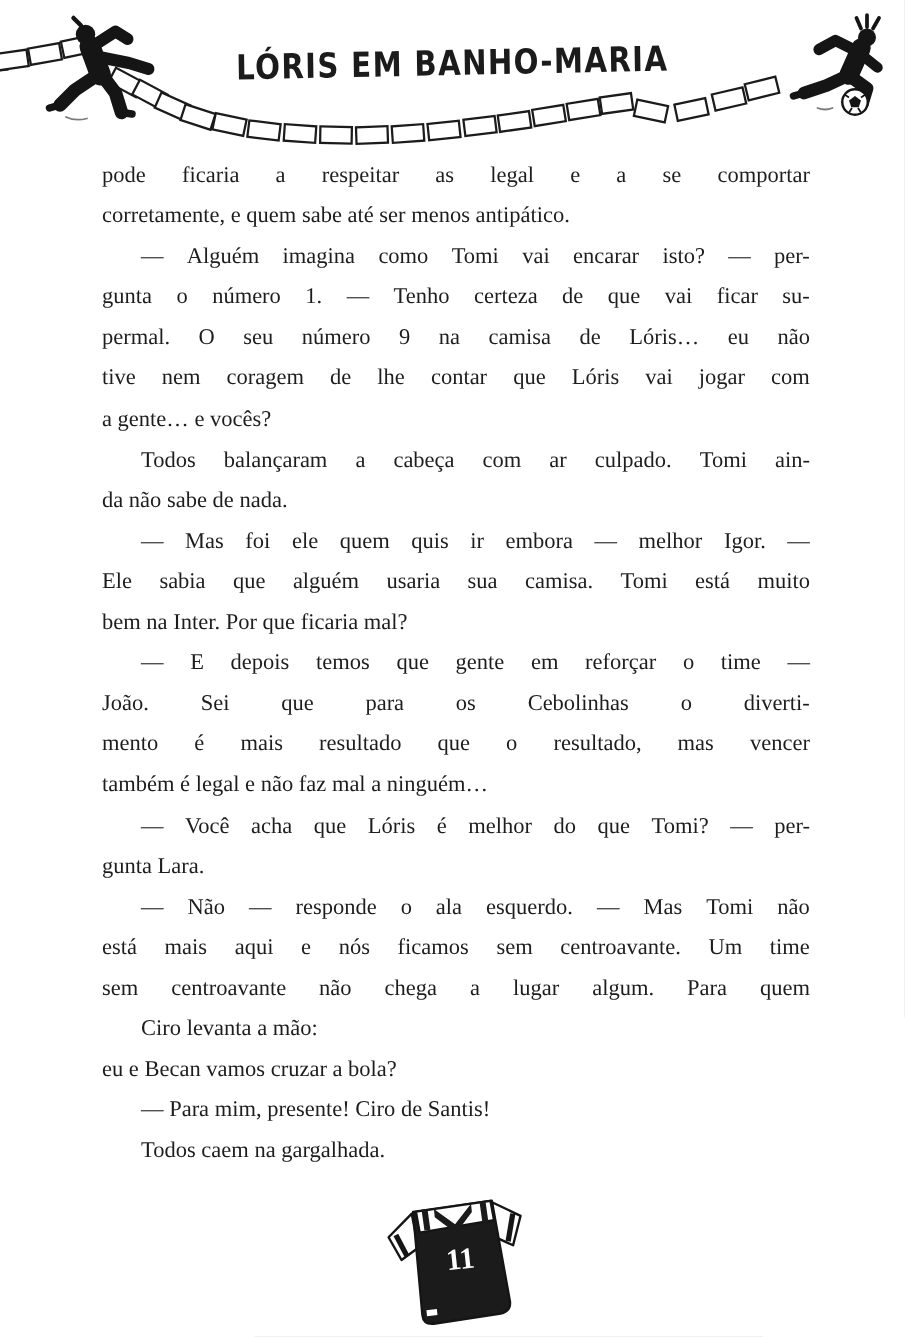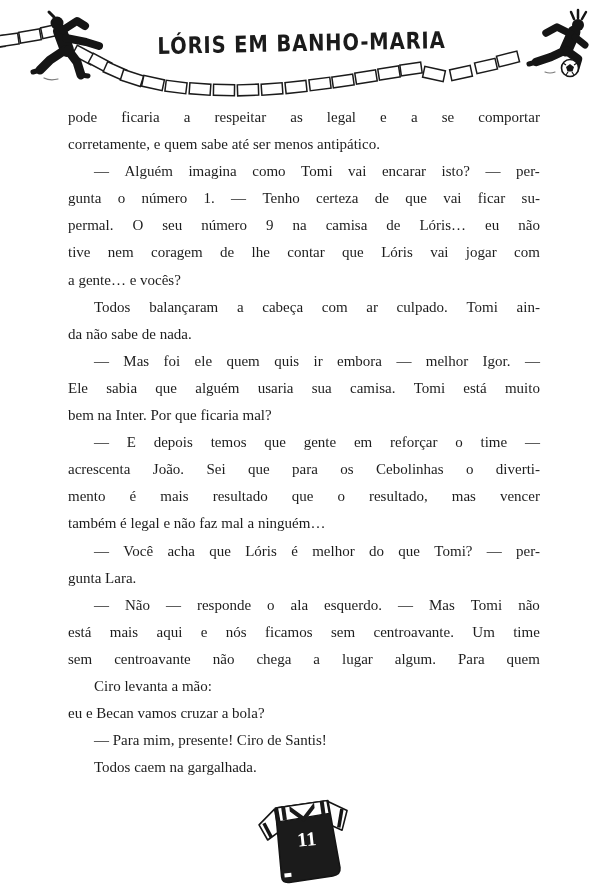--- a/index.html
+++ b/index.html
@@ -223,21 +223,20 @@
         <span>temos</span>
         <span>que</span>
         <span>gente</span>
         <span>em</span>
         <span>reforçar</span>
         <span>o</span>
         <span>time</span>
         <span>—</span>
       </div>
       <div class="line just">
-        <span>acrescenta</span>
         <span>João.</span>
         <span>Sei</span>
         <span>que</span>
         <span>para</span>
         <span>os</span>
         <span>Cebolinhas</span>
         <span>o</span>
         <span>diverti-</span>
       </div>
       <div class="line just">

